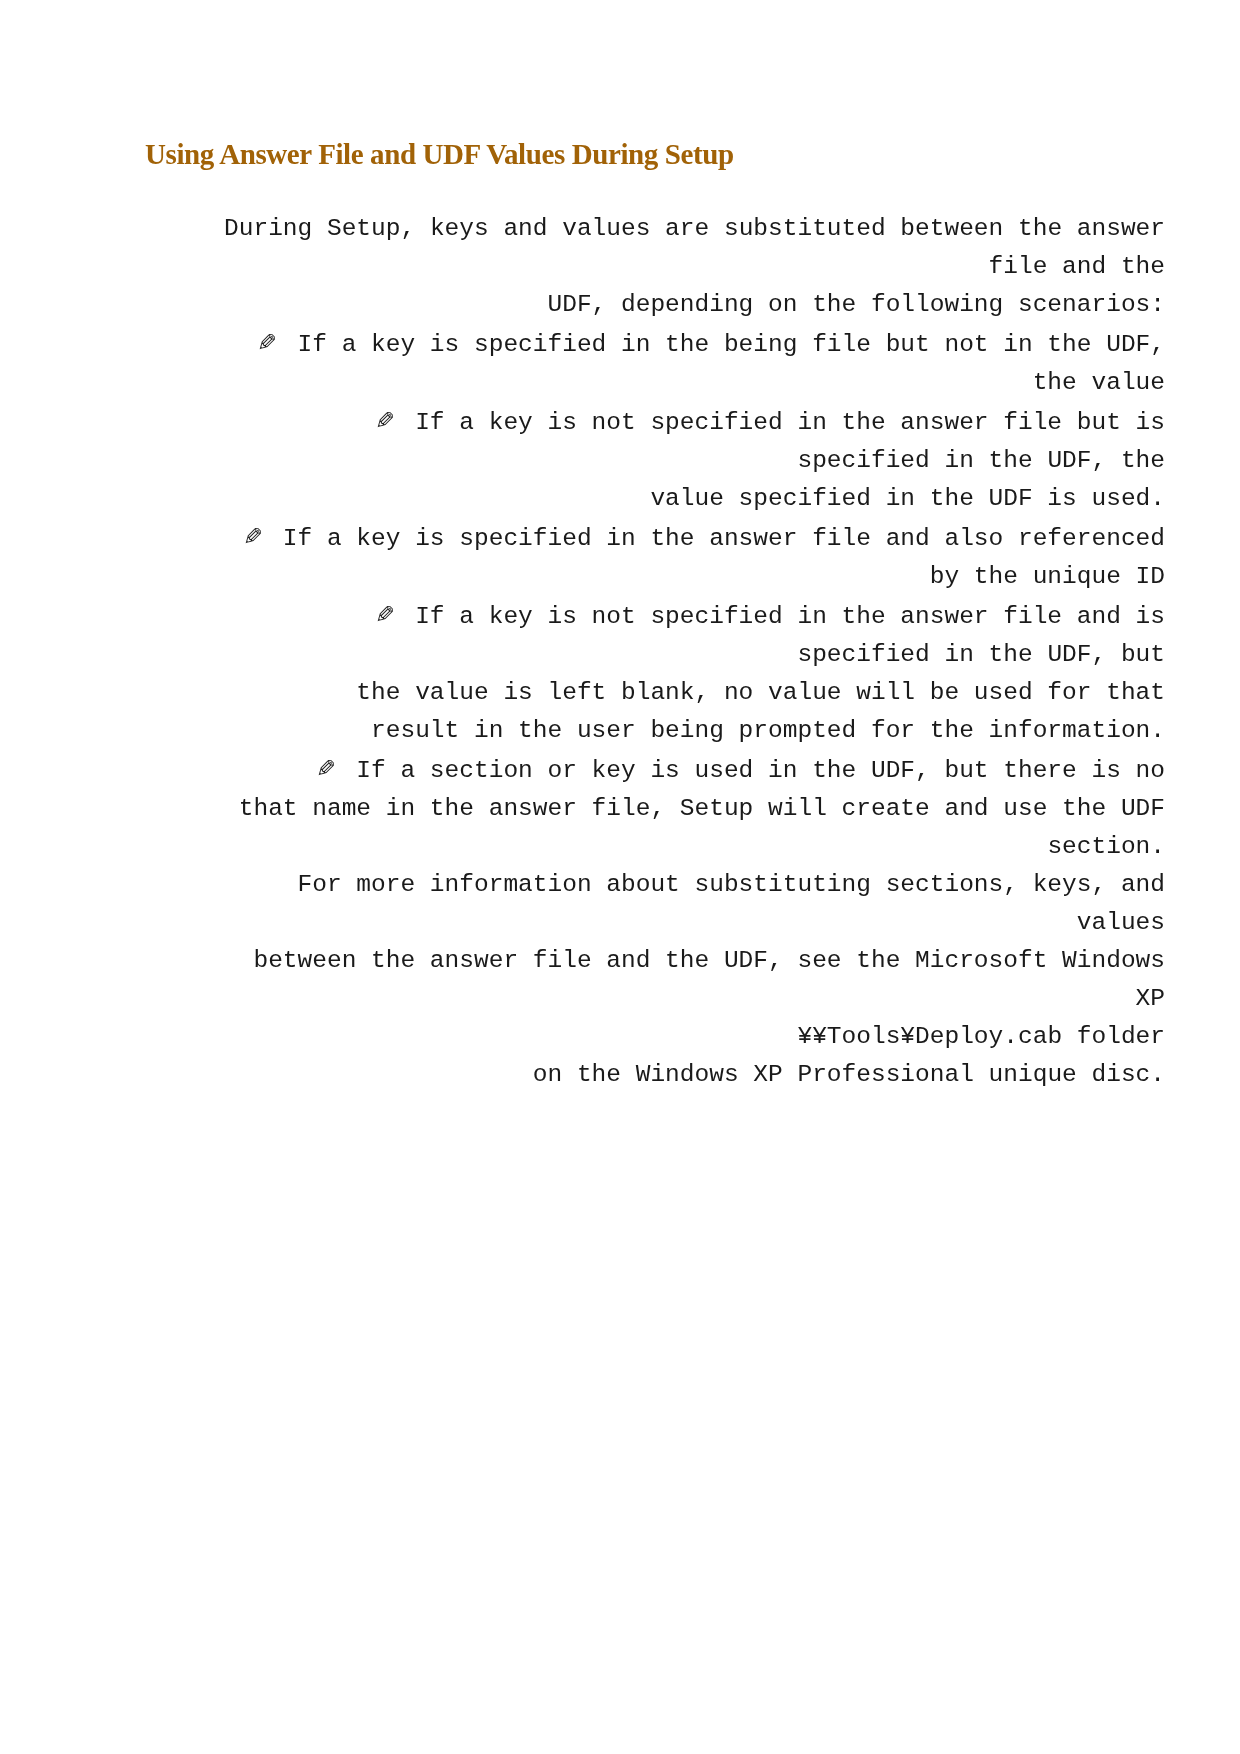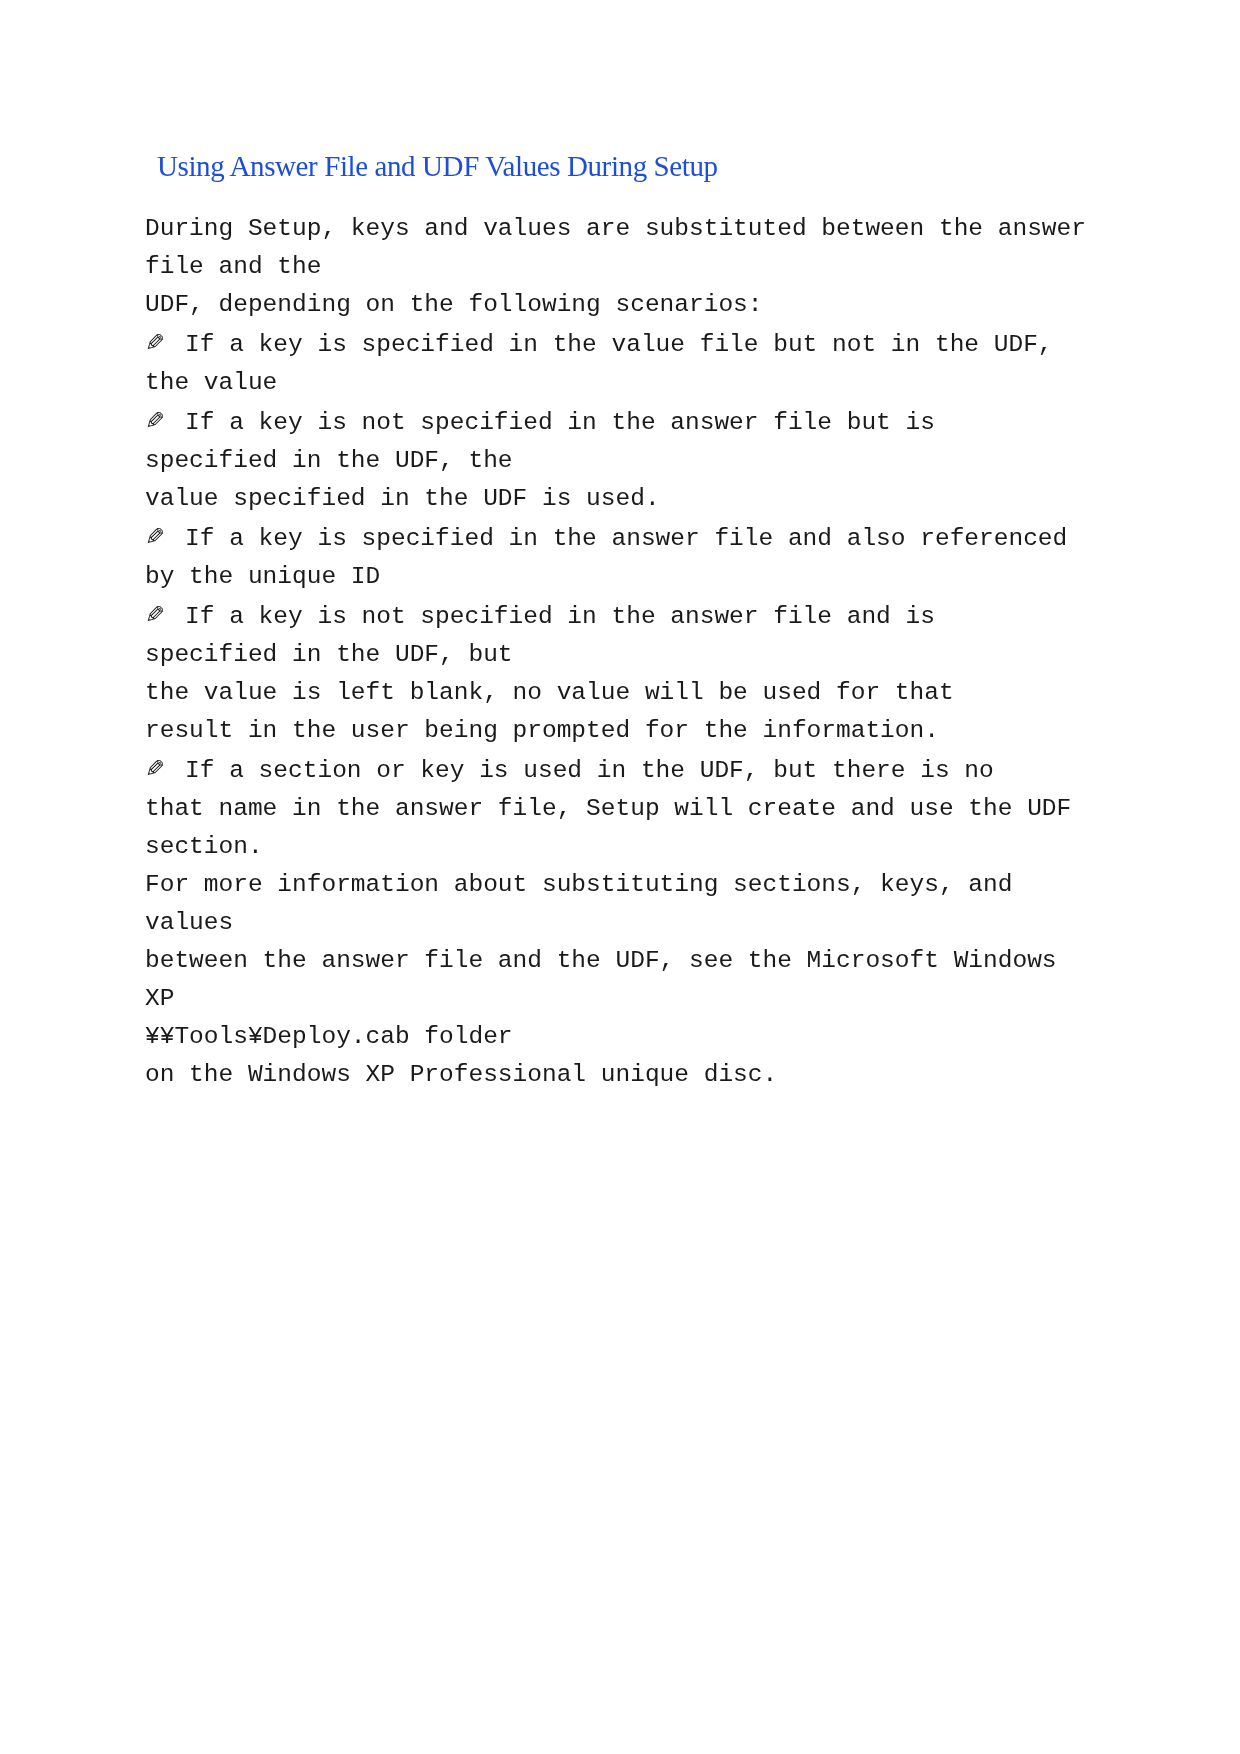--- a/index.html
+++ b/index.html
@@ -11,40 +11,41 @@
     position: relative;
     width: 1240px;
     height: 1754px;
     background: #ffffff;
     overflow: hidden;
   }
   .doc-title {
     position: absolute;
     left: 145px;
     top: 138px;
-    margin: 12px;
+    margin: 0;
     font-family: "Liberation Serif", serif;
-    font-weight: normal;
+    font-weight: bold;
     font-size: 29px;
     letter-spacing: -0.4px;
-    color: #1d4ed8;
+    color: #a16207;
     white-space: pre;
   }
   .doc-body {
     position: absolute;
     left: 145px;
     top: 210px;
     width: 1020px;
   }
   .line {
     font-family: "Liberation Mono", "DejaVu Sans Mono", monospace;
     font-size: 24.5px;
     line-height: 38px;
     color: #1a1a1a;
     white-space: pre;
+    text-align: right;
   }
   .pencil {
     display: inline-block;
     transform: scaleX(-1);
     margin-right: 20px;
     font-family: "DejaVu Sans", sans-serif;
     font-size: 24px;
     color: #1a1a1a;
   }
   .line-text {
@@ -53,21 +54,21 @@
 </style>
 </head>
 <body>
 
 <div class="page">
   <h1 class="doc-title">Using Answer File and UDF Values During Setup</h1>
   <div class="doc-body">
       <div class="line"><span class="line-text">During Setup, keys and values are substituted between the answer</span></div>
       <div class="line"><span class="line-text">file and the</span></div>
       <div class="line"><span class="line-text">UDF, depending on the following scenarios:</span></div>
-      <div class="line"><span class="pencil">✎</span><span class="line-text">If a key is specified in the value file but not in the UDF,</span></div>
+      <div class="line"><span class="pencil">✎</span><span class="line-text">If a key is specified in the being file but not in the UDF,</span></div>
       <div class="line"><span class="line-text">the value</span></div>
       <div class="line"><span class="pencil">✎</span><span class="line-text">If a key is not specified in the answer file but is</span></div>
       <div class="line"><span class="line-text">specified in the UDF, the</span></div>
       <div class="line"><span class="line-text">value specified in the UDF is used.</span></div>
       <div class="line"><span class="pencil">✎</span><span class="line-text">If a key is specified in the answer file and also referenced</span></div>
       <div class="line"><span class="line-text">by the unique ID</span></div>
       <div class="line"><span class="pencil">✎</span><span class="line-text">If a key is not specified in the answer file and is</span></div>
       <div class="line"><span class="line-text">specified in the UDF, but</span></div>
       <div class="line"><span class="line-text">the value is left blank, no value will be used for that</span></div>
       <div class="line"><span class="line-text">result in the user being prompted for the information.</span></div>

